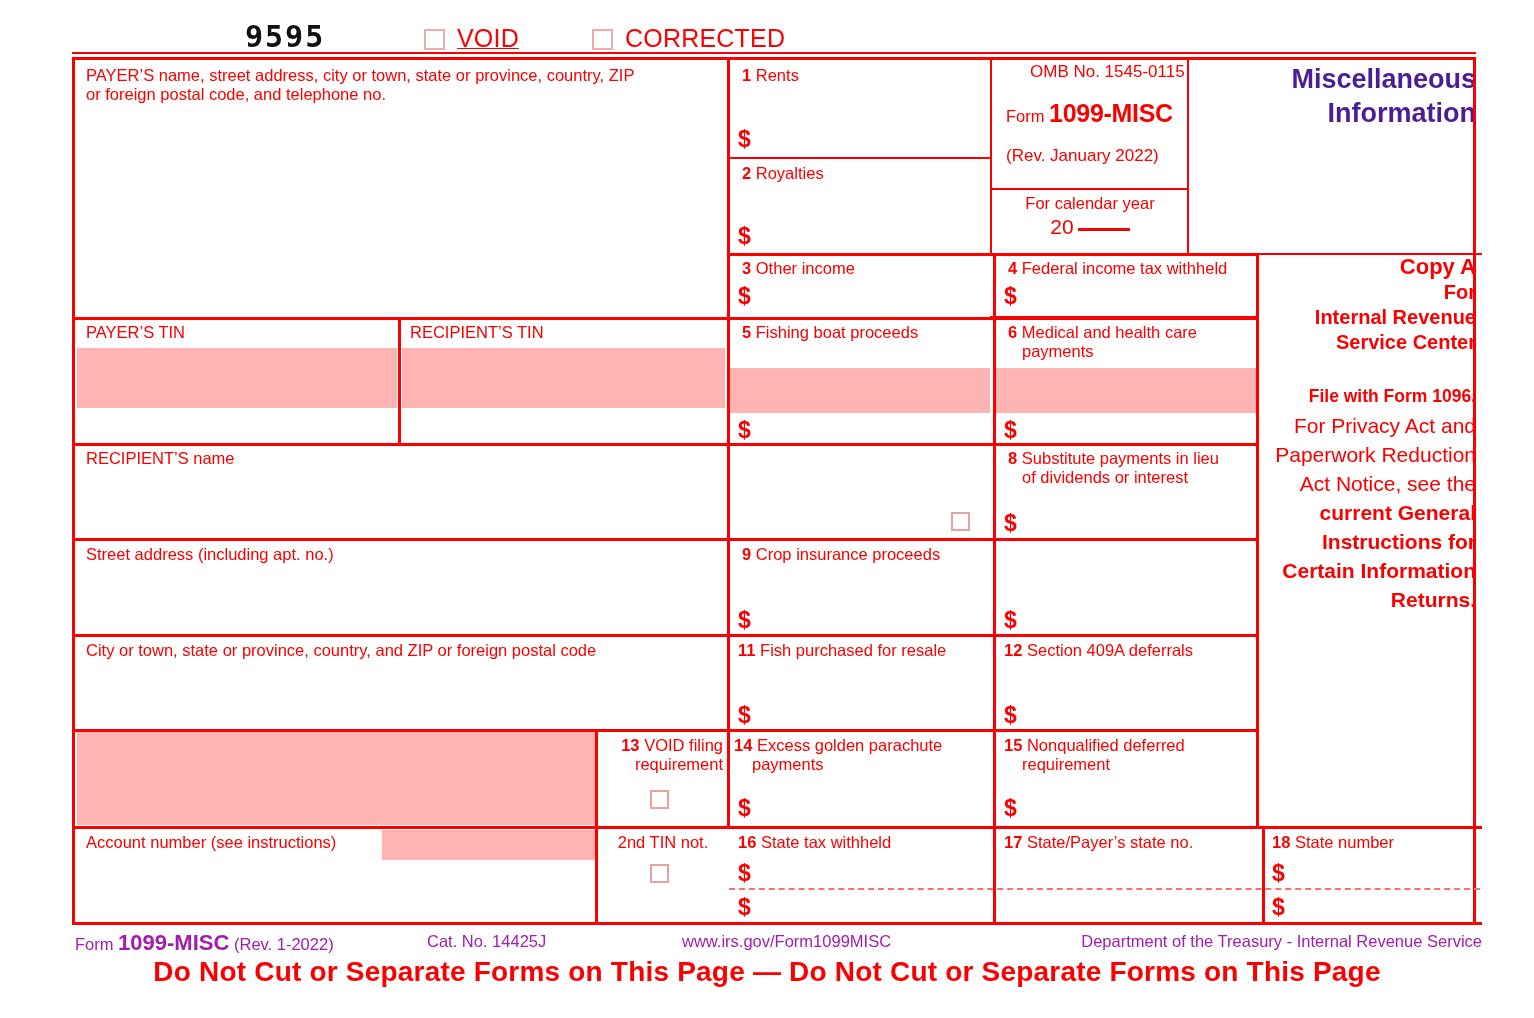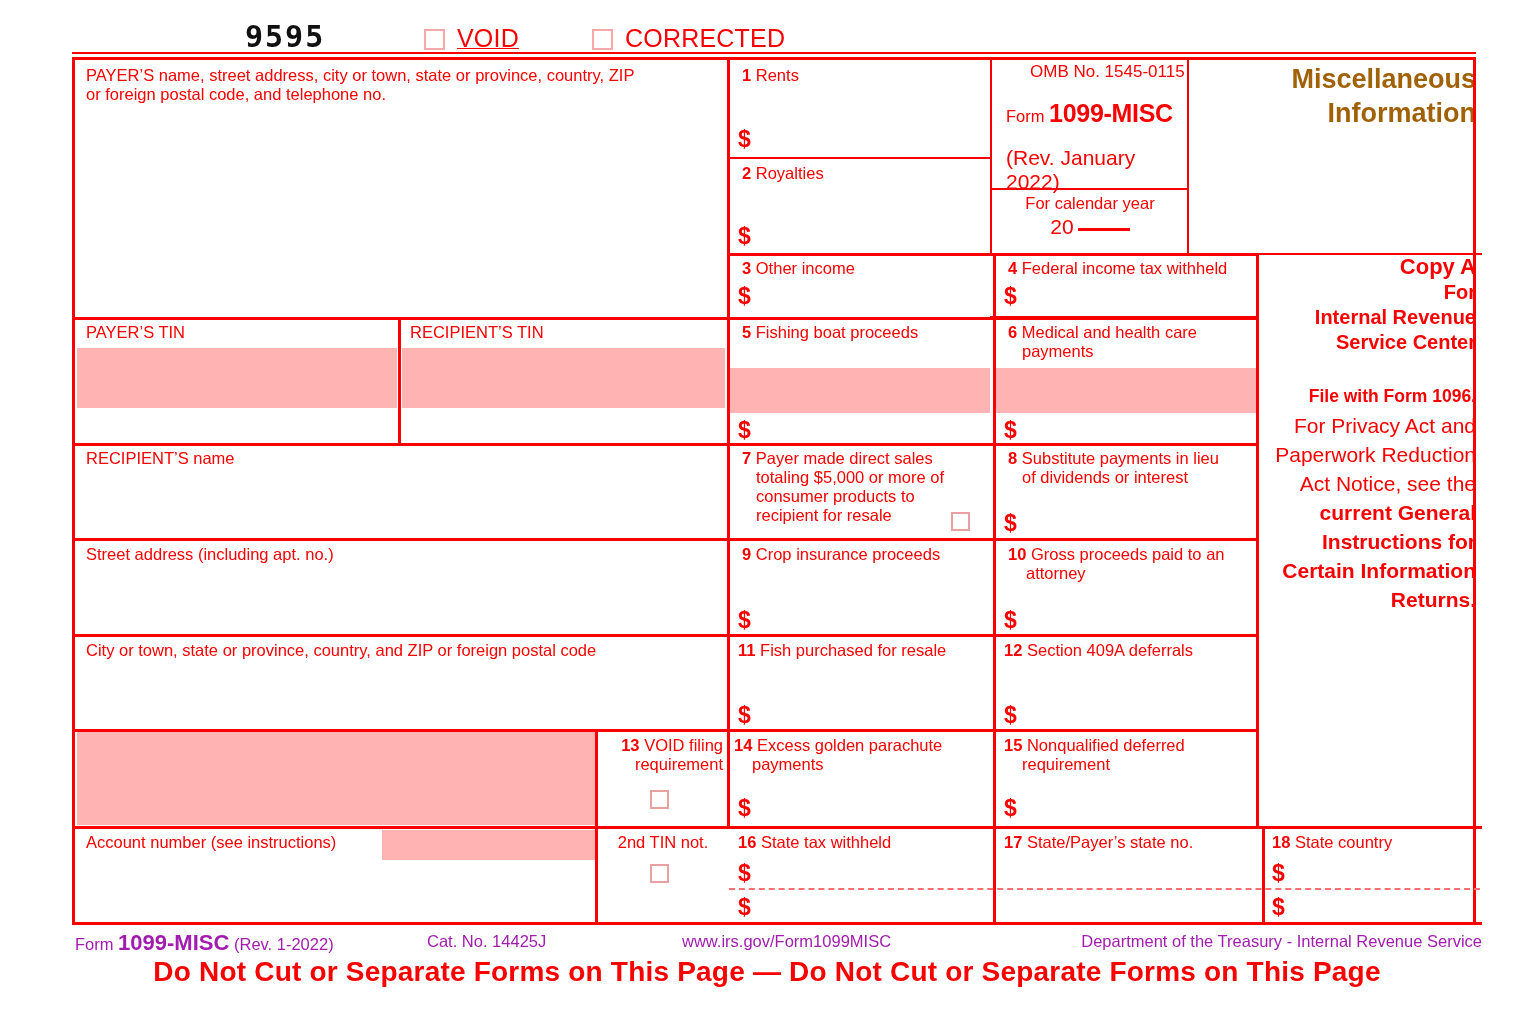--- a/index.html
+++ b/index.html
@@ -71,40 +71,40 @@
     font-size: 23px; font-weight: 700; color: #FA0000;
     line-height: 1;
   }
   .pink { position: absolute; background: #FFB3B3; }
 
   
   #masthead {
     left: 1258px; top: 62px; width: 218px;
     text-align: right;
     font-size: 27px; font-weight: 700; line-height: 34px;
-    color: #a16207;
+    color: #4c1d95;
   }
   #copya {
     left: 1258px; top: 254px; width: 218px;
     text-align: right; color: #FA0000;
   }
   #copya .ca-title { font-size: 22px; font-weight: 700; line-height: 26px; }
   #copya .ca-for   { font-size: 20px; font-weight: 700; line-height: 25px; }
   #copya .ca-irs   { font-size: 20px; font-weight: 700; line-height: 25px; }
   #copya .ca-file  { font-size: 17.5px; font-weight: 700; line-height: 22px; margin-top: 30px;}
   #copya .ca-priv  { font-size: 21px; font-weight: 400; line-height: 29px; margin-top: 4px;}
   #copya .ca-priv .bold { font-weight: 700; }
 
   
   #omb { left: 1006px; top: 62px; width: 180px; }
   #omb .omb-no   { font-size: 17px; line-height: 20px; margin-left: 24px; }
   #omb .form-row { margin-top: 17px; font-size: 16.5px; }
   #omb .form-row .fm { font-size: 16.5px; }
   #omb .form-row .big { font-size: 25px; font-weight: 700; letter-spacing: -.3px;}
-  #omb .rev      { margin-top: 18px; font-size: 21px; }
+  #omb .rev      { margin-top: 18px; font-size: 17px; }
   #cal {
     left: 995px; top: 192px; width: 190px;
     text-align: center; font-size: 16.5px; line-height: 23px;
   }
   #cal .yr { font-size: 21px; }
   #cal .blank {
     display:inline-block; width: 52px;
     border-bottom: 3px solid #FA0000;
     margin-left: 4px; vertical-align: 3px;
   }
@@ -281,29 +281,20 @@
       <span>Medical and health care</span>
     </div>
     <div style="text-indent:0;">payments</div>
   </div>
   <div class="abs dollar" style="left:1004px; top:419px;">$</div>
   <div class="abs" style="left:1031px; top:414px; width:220px; height:26px;"></div>
 
   <div class="abs lbl" style="left:86px; top:449px;">RECIPIENT’S name</div>
   <div class="abs" style="left:86px; top:472px; width:630px; height:60px;"></div>
 
-  <div class="abs lbl" style="left:756px; top:449px; width:230px; text-indent:-14px;">
-    <div>
-      <b class="boxnum">7</b>
-      <span>Payer made direct sales</span>
-    </div>
-    <div style="text-indent:0;">totaling $5,000 or more of</div>
-    <div style="text-indent:0;">consumer products to</div>
-    <div style="text-indent:0;">recipient for resale</div>
-  </div>
   <div class="abs" style="left:951px; top:512px;">
     <span class="chk-sm"></span>
   </div>
 
   <div class="abs lbl" style="left:1022px; top:449px; width:235px; text-indent:-14px;">
     <div>
       <b class="boxnum">8</b>
       <span>Substitute payments in lieu</span>
     </div>
     <div style="text-indent:0;">of dividends or interest</div>
@@ -314,27 +305,20 @@
   <div class="abs lbl" style="left:86px; top:545px;">Street address (including apt. no.)</div>
   <div class="abs" style="left:86px; top:568px; width:630px; height:60px;"></div>
 
   <div class="abs lbl" style="left:742px; top:545px;">
     <b class="boxnum">9</b>
     <span>Crop insurance proceeds</span>
   </div>
   <div class="abs dollar" style="left:738px; top:609px;">$</div>
   <div class="abs" style="left:765px; top:604px; width:218px; height:26px;"></div>
 
-  <div class="abs lbl" style="left:1026px; top:545px; width:232px; text-indent:-18px;">
-    <div>
-      <b class="boxnum">10</b>
-      <span>Gross proceeds paid to an</span>
-    </div>
-    <div style="text-indent:0;">attorney</div>
-  </div>
   <div class="abs dollar" style="left:1004px; top:609px;">$</div>
   <div class="abs" style="left:1031px; top:604px; width:220px; height:26px;"></div>
 
   <div class="abs lbl" style="left:86px; top:641px;">City or town, state or province, country, and ZIP or foreign postal code</div>
   <div class="abs" style="left:86px; top:664px; width:630px; height:60px;"></div>
 
   <div class="abs lbl" style="left:738px; top:641px;">
     <b class="boxnum">11</b>
     <span>Fish purchased for resale</span>
   </div>
@@ -398,21 +382,21 @@
 
   <div class="abs lbl" style="left:1004px; top:833px;">
     <b class="boxnum">17</b>
     <span>State/Payer’s state no.</span>
   </div>
   <div class="abs" style="left:1004px; top:858px; width:248px; height:24px;"></div>
   <div class="abs" style="left:1004px; top:892px; width:248px; height:24px;"></div>
 
   <div class="abs lbl" style="left:1272px; top:833px;">
     <b class="boxnum">18</b>
-    <span>State country</span>
+    <span>State number</span>
   </div>
   <div class="abs dollar" style="left:1272px; top:862px;">$</div>
   <div class="abs" style="left:1299px; top:858px; width:175px; height:24px;"></div>
   <div class="abs dollar" style="left:1272px; top:896px;">$</div>
   <div class="abs" style="left:1299px; top:892px; width:175px; height:24px;"></div>
 
   <div class="dashed" style="left:729px; top:888px; width:751px;"></div>
 
   <div class="abs hrule" style="left:72px; top:922px; width:1410px;"></div>
 

